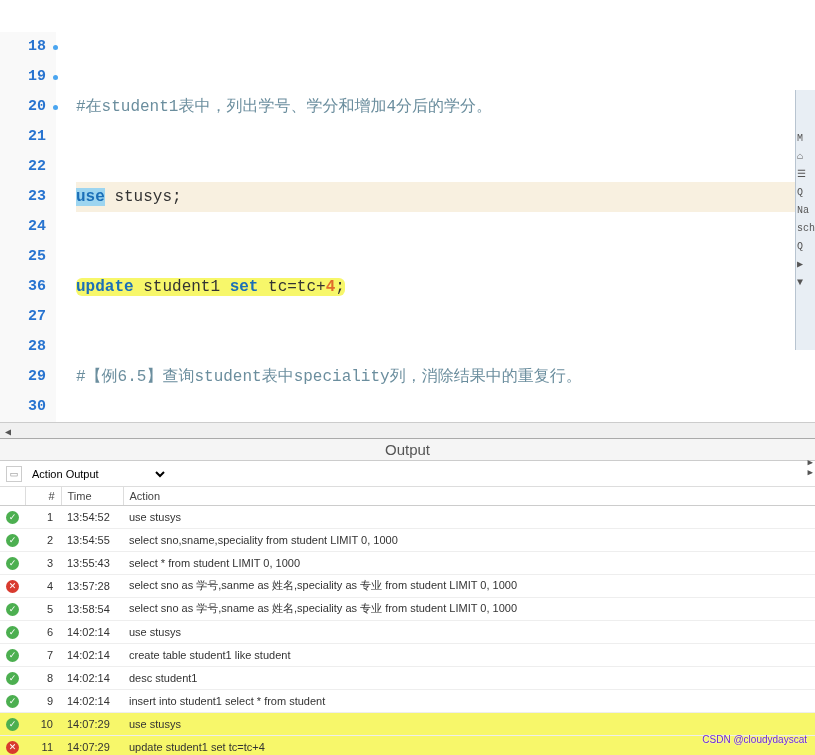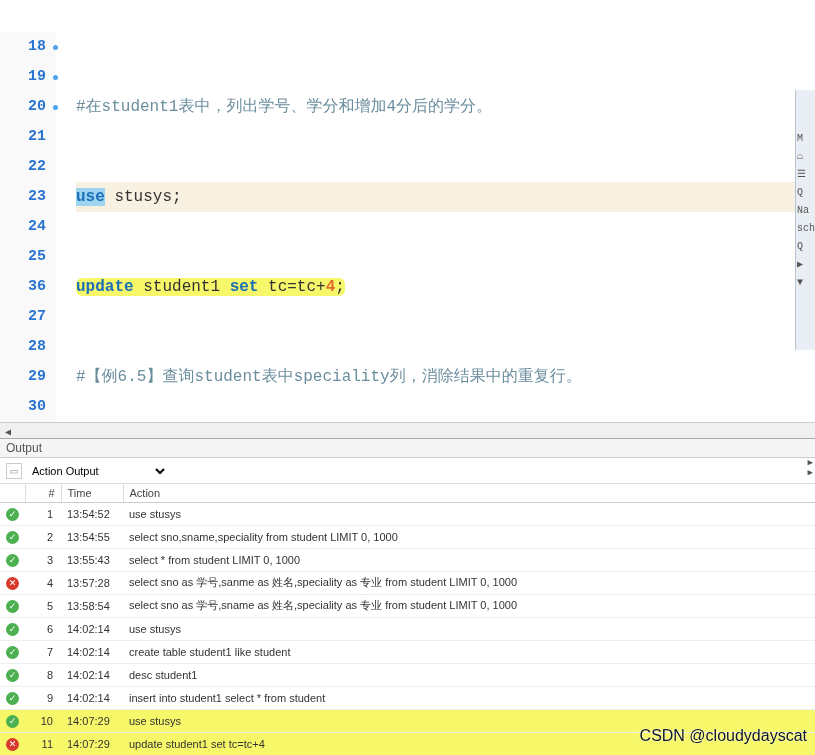--- a/index.html
+++ b/index.html
@@ -97,23 +97,24 @@
     text-align: center;
     font-size: 10px;
     color: #555;
   }
 
   .output-label {
     background: #f5f5f5;
     border-top: 1px solid #aaa;
     border-bottom: 1px solid #ccc;
     font-family: Tahoma, Arial, sans-serif;
-    font-size: 12px;
+    font-size: 15px;
     padding: 2px 6px;
     color: #555;
+    text-align: center;
   }
   .output-toolbar {
     display: flex;
     align-items: center;
     height: 26px;
     background: #fff;
     border-bottom: 1px solid #ddd;
     padding-left: 6px;
     font-family: Tahoma, Arial, sans-serif;
     font-size: 11px;
@@ -186,22 +187,22 @@
     position: absolute;
     right: 2px; top: 458px;
     font-size: 9px;
     color: #555;
   }
   .side-arrows div { line-height: 10px; }
   .watermark {
     position: absolute;
     bottom: 10px; right: 8px;
     font-family: Arial, sans-serif;
-    font-size: 16px;
-    color: #0f172a;
+    font-size: 10px;
+    color: #6d28d9;
     text-shadow: 0 0 2px #fff;
   }
 </style>
 </head>
 <body>
 
 <div class="editor">
   <div class="gutter">
     <div class="ln"><span>18</span><span class="dot" style="top:13px"></span></div>
     <div class="ln"><span>19</span><span class="dot" style="top:43px"></span></div>

